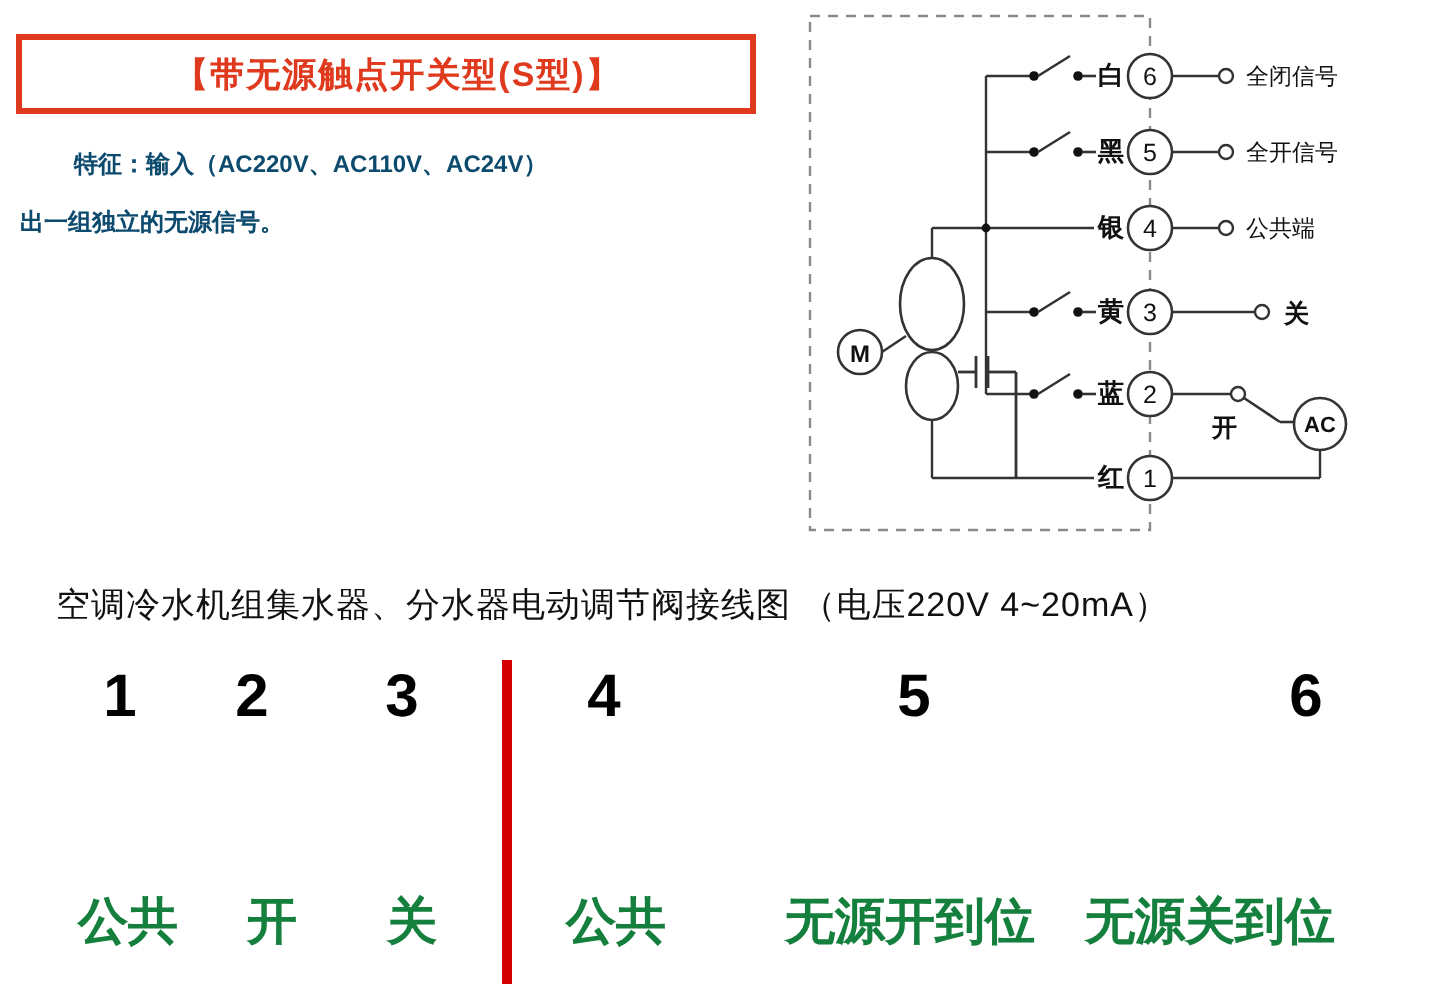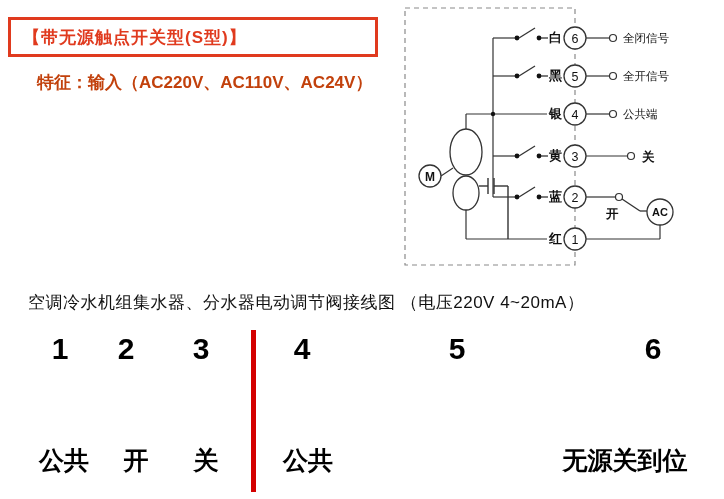--- a/index.html
+++ b/index.html
@@ -6,29 +6,30 @@
   html, body { width: 724px; height: 499px; background: #ffffff; overflow: hidden; }
   body { font-family: "Liberation Sans", "DejaVu Sans", sans-serif; color: #000; position: relative; }
 
   .page { position: absolute; inset: 0; }
 
   
   .title-box {
     position: absolute; left: 8px; top: 17px; width: 370px; height: 40px;
     border: 3px solid #e03a1e; display: flex; align-items: center; padding-left: 12px;
     background: #fff;
+    justify-content: center;
   }
   .title-box .title-text {
     color: #e03a1e; font-size: 17px; font-weight: bold; letter-spacing: 1px;
   }
 
   
   .feature {
     position: absolute; left: 10px; top: 68px; width: 376px;
-    font-size: 17px; font-weight: bold; line-height: 29px; color: #c2410c;
+    font-size: 12px; font-weight: bold; line-height: 29px; color: #0c4a6e;
   }
   .feature .line1 { padding-left: 27px; }
 
   
   .diagram-wrap { position: absolute; left: 393px; top: 0; width: 331px; height: 292px; }
   svg text { font-family: "Liberation Sans", "DejaVu Sans", sans-serif; fill: #111; }
 
   
   .caption {
     position: absolute; left: 28px; top: 291px; font-size: 17px; color: #111;
@@ -39,34 +40,35 @@
   .bottom-table { position: absolute; left: 0; top: 320px; width: 724px; height: 179px; }
   .divider {
     position: absolute; left: 251px; top: 10px; width: 5px; height: 162px; background: #d40000;
   }
   .t-num {
     position: absolute; top: 12px; transform: translateX(-50%);
     font-size: 30px; font-weight: bold; color: #000;
   }
   .t-label {
     position: absolute; top: 124px; transform: translateX(-50%);
-    font-size: 25px; font-weight: bold; color: #000000; white-space: nowrap;
+    font-size: 25px; font-weight: bold; color: #15803d; white-space: nowrap;
   }
 </style>
 </head>
 <body>
 
 <div class="page">
 
   <div class="title-box">
     <span class="title-text">【带无源触点开关型(S型)】</span>
   </div>
 
   <div class="feature">
     <div class="line1">特征：输入（AC220V、AC110V、AC24V）</div>
+    <div class="line3">出一组独立的无源信号。</div>
   </div>
 
   <div class="diagram-wrap">
     <svg width="331" height="292" viewBox="0 0 331 292">
 
       <rect x="12" y="8" width="170" height="257" fill="none" stroke="#8a8a8a" stroke-width="1.2" stroke-dasharray="5 4"></rect>
 
       <circle cx="37" cy="176" r="11" fill="#fff" stroke="#333" stroke-width="1.3"></circle>
       <text x="37" y="181" text-anchor="middle" font-size="12" font-weight="bold">M</text>
       <line x1="48" y1="176" x2="60" y2="168" stroke="#333" stroke-width="1.2"></line>
@@ -188,16 +190,17 @@
     <span class="t-num" style="left:126px">2</span>
     <span class="t-num" style="left:201px">3</span>
     <span class="t-num" style="left:302px">4</span>
     <span class="t-num" style="left:457px">5</span>
     <span class="t-num" style="left:653px">6</span>
 
     <span class="t-label" style="left:64px">公共</span>
     <span class="t-label" style="left:136px">开</span>
     <span class="t-label" style="left:206px">关</span>
     <span class="t-label" style="left:308px">公共</span>
-    <span class="t-label" style="left:625px">无源关到位</span>
+    <span class="t-label" style="left:455px">无源开到位</span>
+    <span class="t-label" style="left:605px">无源关到位</span>
   </div>
 
 </div>
 
 </body></html>

